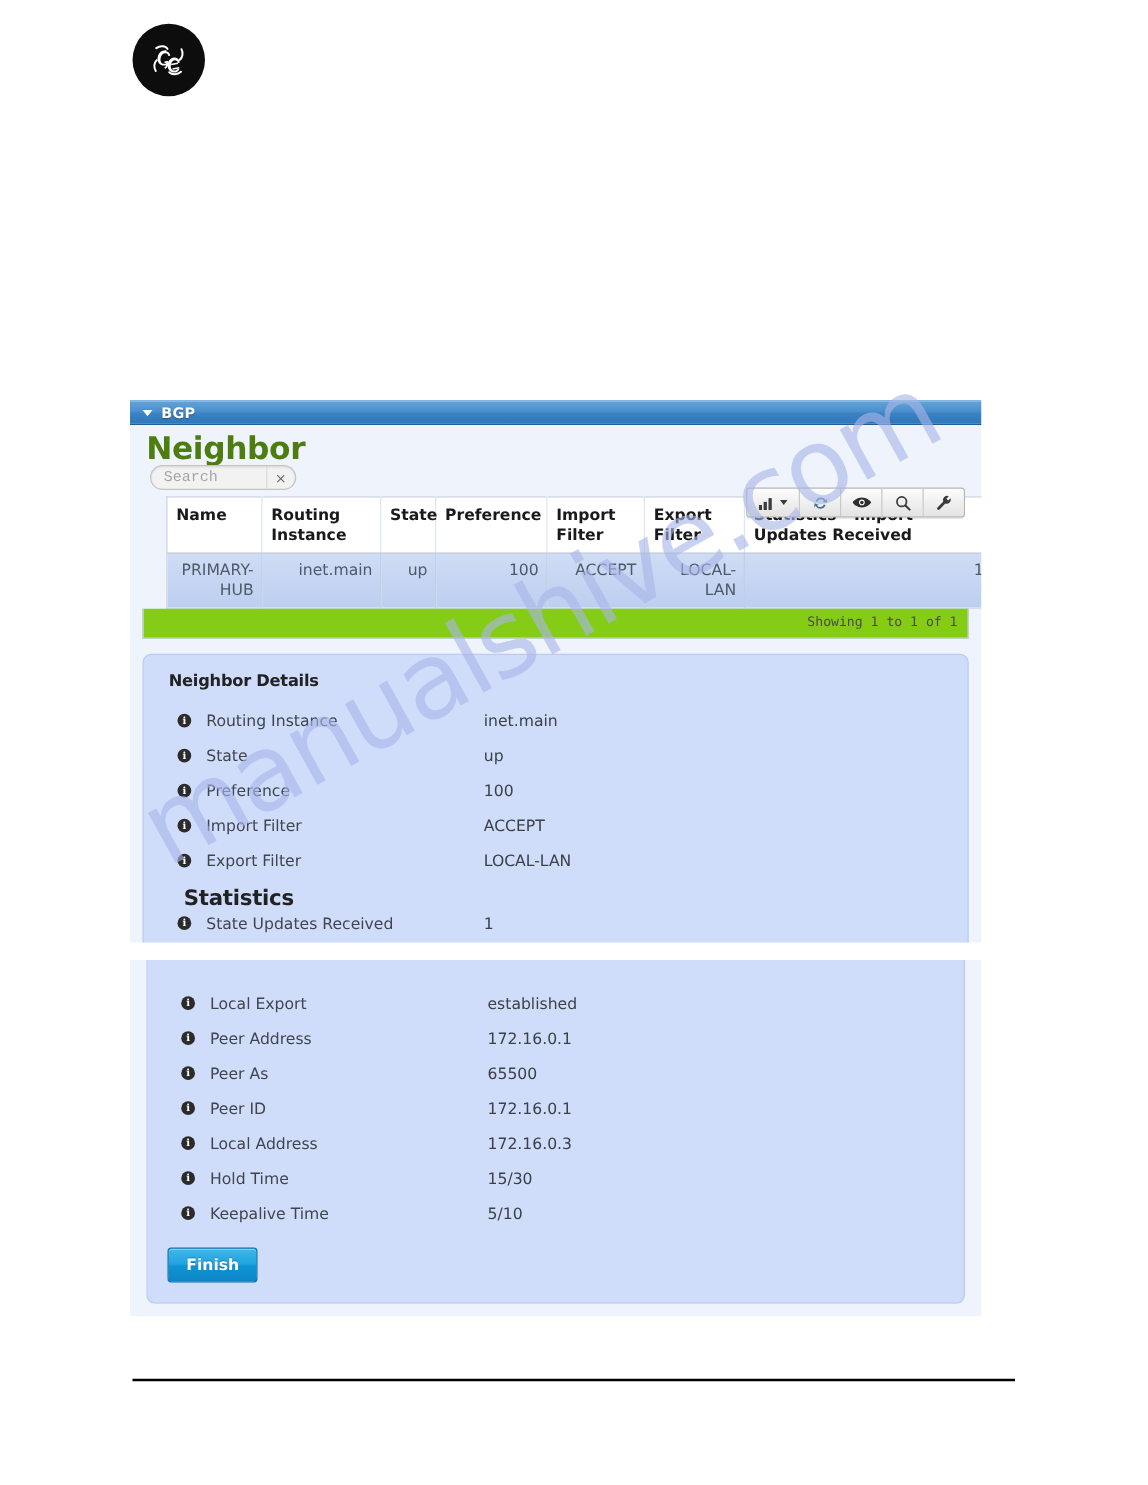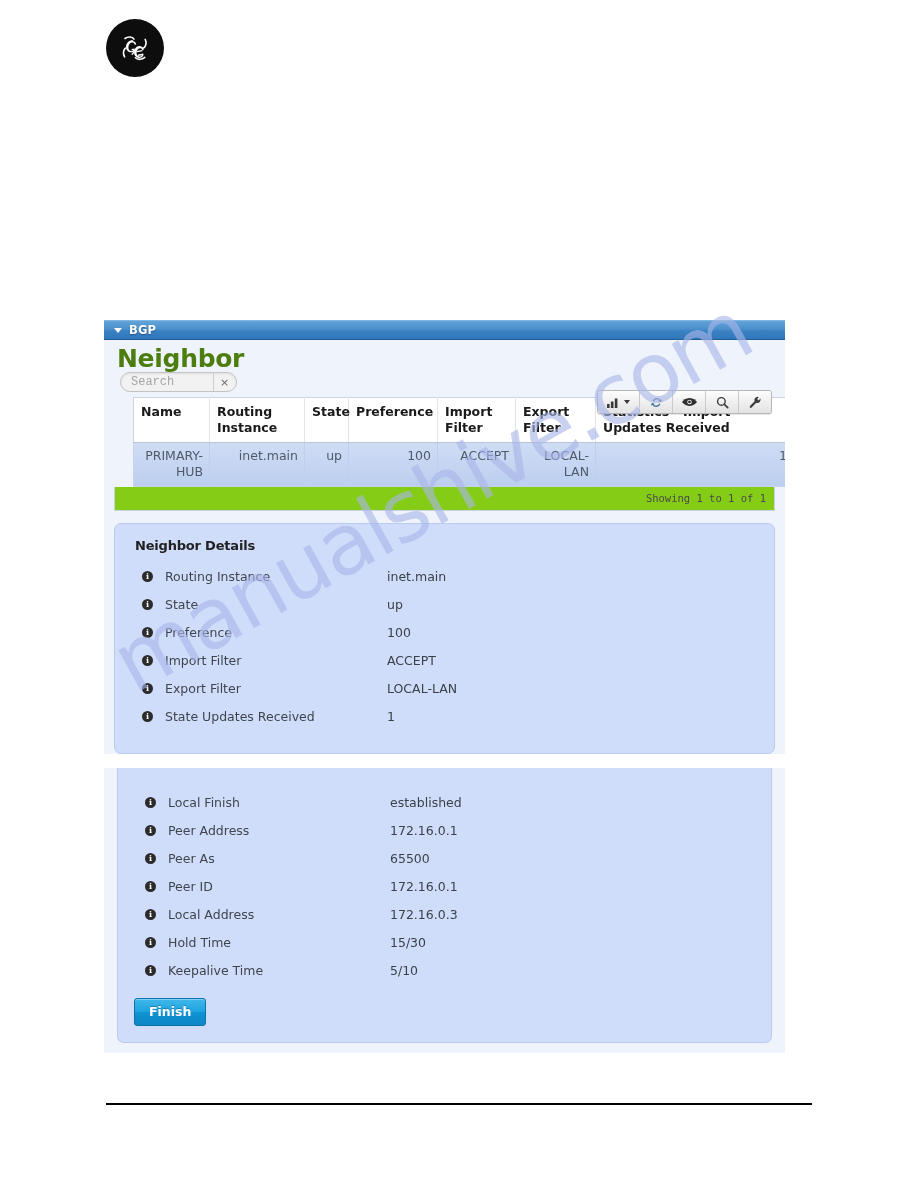--- a/index.html
+++ b/index.html
@@ -490,37 +490,38 @@
         <span class="info-icon">i</span>
         <span class="detail-label">Import Filter</span>
         <span class="detail-value">ACCEPT</span>
       </div>
       <div class="detail-row">
         <span class="info-icon">i</span>
         <span class="detail-label">Export Filter</span>
         <span class="detail-value">LOCAL-LAN</span>
       </div>
 
+      <div class="sub-title">Statistics</div>
 
       <div class="detail-row">
         <span class="info-icon">i</span>
         <span class="detail-label">State Updates Received</span>
         <span class="detail-value">1</span>
       </div>
     </div>
   </div>
 
   <div id="panel-gap"></div>
 
   <div id="panel-bottom">
     <div id="details-cont">
 
       <div class="detail-row">
         <span class="info-icon">i</span>
-        <span class="detail-label">Local Finish</span>
+        <span class="detail-label">Local Export</span>
         <span class="detail-value">established</span>
       </div>
       <div class="detail-row">
         <span class="info-icon">i</span>
         <span class="detail-label">Peer Address</span>
         <span class="detail-value">172.16.0.1</span>
       </div>
       <div class="detail-row">
         <span class="info-icon">i</span>
         <span class="detail-label">Peer As</span>

